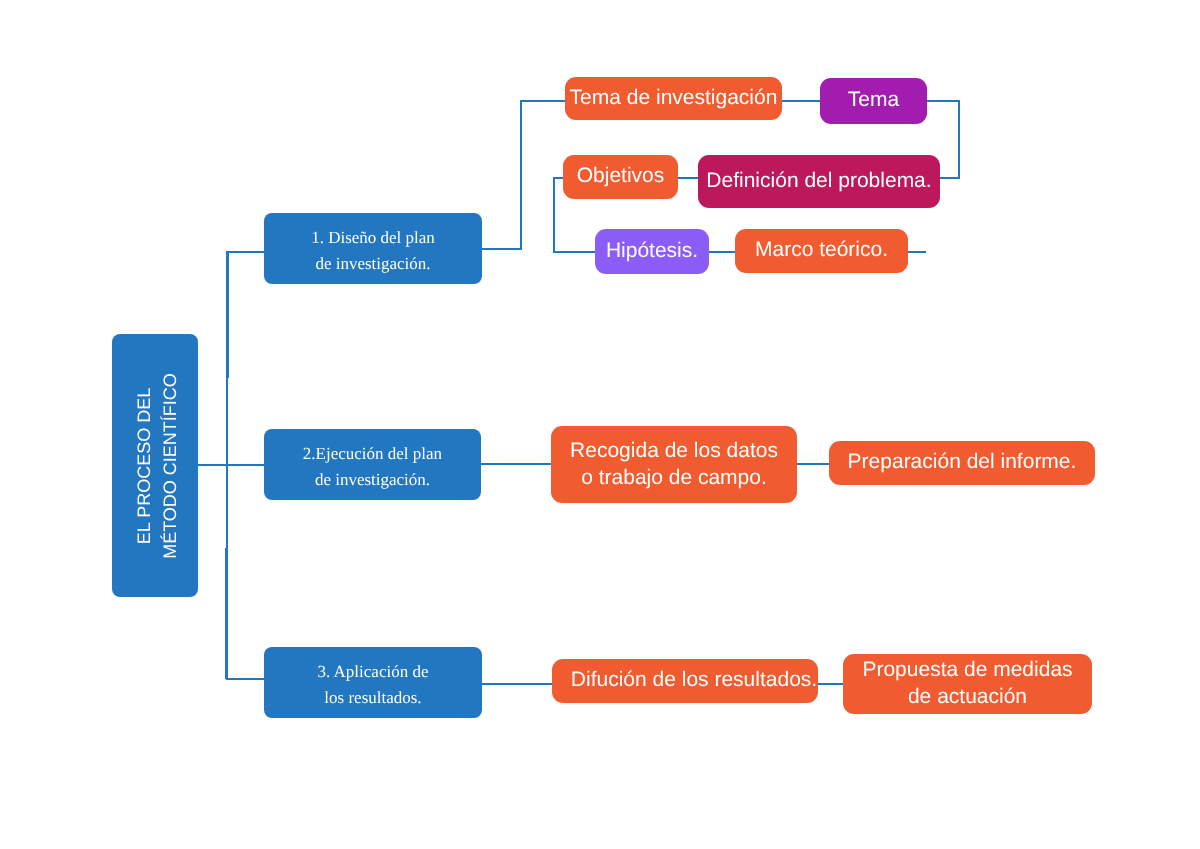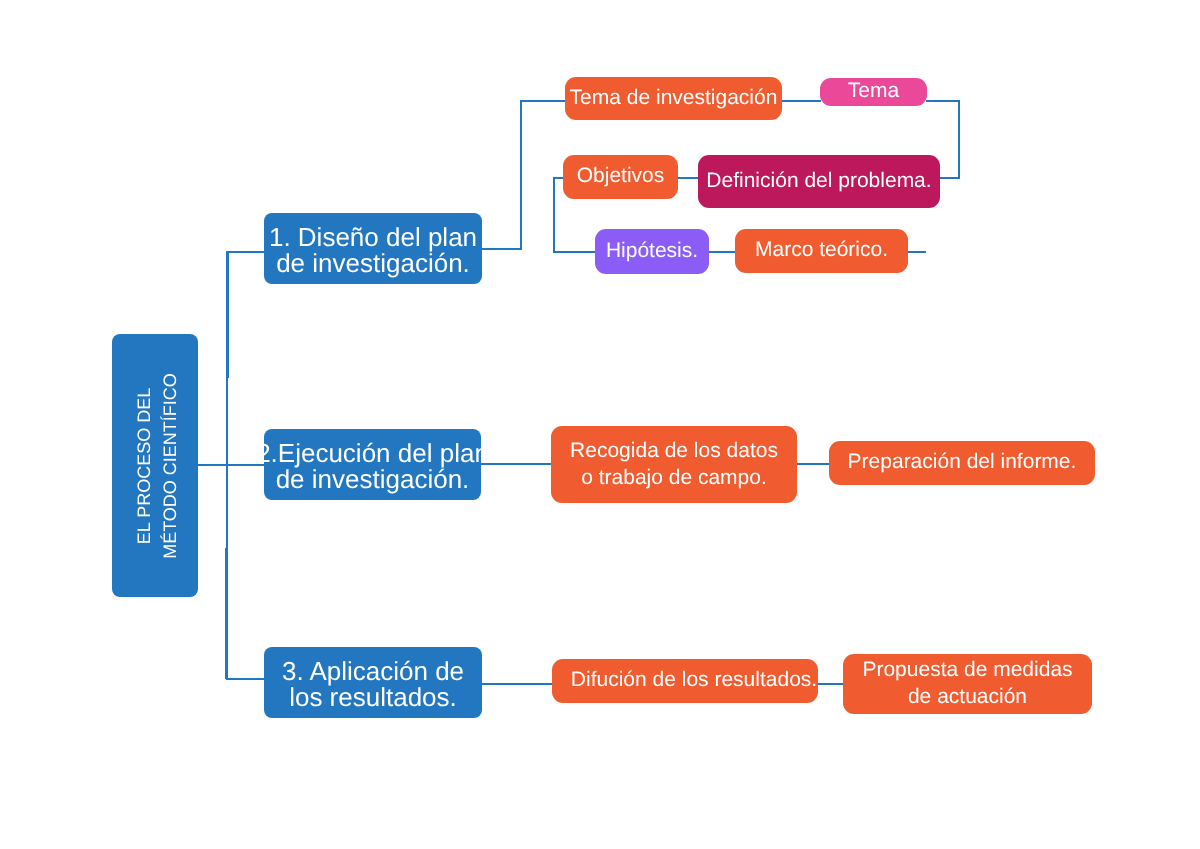--- a/index.html
+++ b/index.html
@@ -16,21 +16,21 @@
   .node{position:absolute;display:flex;align-items:center;justify-content:center;
         border-radius:11px;color:#ffffff;text-align:center;box-sizing:border-box;
         font-size:21px;line-height:26px;font-weight:400;}
   .node > .txt{display:block;white-space:nowrap;transform:translateY(-1px);}
   .node .stack span{display:block;white-space:nowrap;}
 
   .orange{background:#F05C30;border-radius:11px;}
   .blue{background:#2376C0;border-radius:8px;}
 
   .node.orange.two .stack{transform:translateY(-1.5px);line-height:27px;}
-  .node.blue.two{font-size:26px;line-height:25.5px;}
+  .node.blue.two{font-size:17px;line-height:25.5px;font-family:Liberation Serif, serif;}
   .node.blue.two .stack{transform:translateY(1.5px);}
 
   .rootbox{overflow:hidden;font-size:18px;line-height:25px;}
   .rootlabel{transform:rotate(-90deg);white-space:nowrap;
              font-size:18px;line-height:26px;text-align:center;margin-left:3px;}
   .rootlabel span{display:block;white-space:nowrap;}
 </style>
 </head>
 <body>
 
@@ -83,21 +83,21 @@
     <div class="stack">
       <span>3. Aplicación de</span>
       <span>los resultados.</span>
     </div>
   </div>
 
   <div class="node orange" style="left: 565px; top: 77px; width: 217px; height: 43px; background: rgb(240, 92, 48);">
     <span class="txt">Tema de investigación</span>
   </div>
 
-  <div class="node orange" style="left: 820px; top: 78px; width: 107px; height: 28px; background: #ec4899;">
+  <div class="node orange" style="left: 820px; top: 78px; width: 107px; height: 46px; background: #a21caf;">
     <span class="txt">Tema</span>
   </div>
 
   <div class="node orange" style="left: 563px; top: 155px; width: 115px; height: 44px; background: rgb(240, 92, 48);">
     <span class="txt">Objetivos</span>
   </div>
 
   <div class="node orange" style="left: 698px; top: 155px; width: 242px; height: 53px; background: #be185d;">
     <span class="txt">Definición del problema.</span>
   </div>

